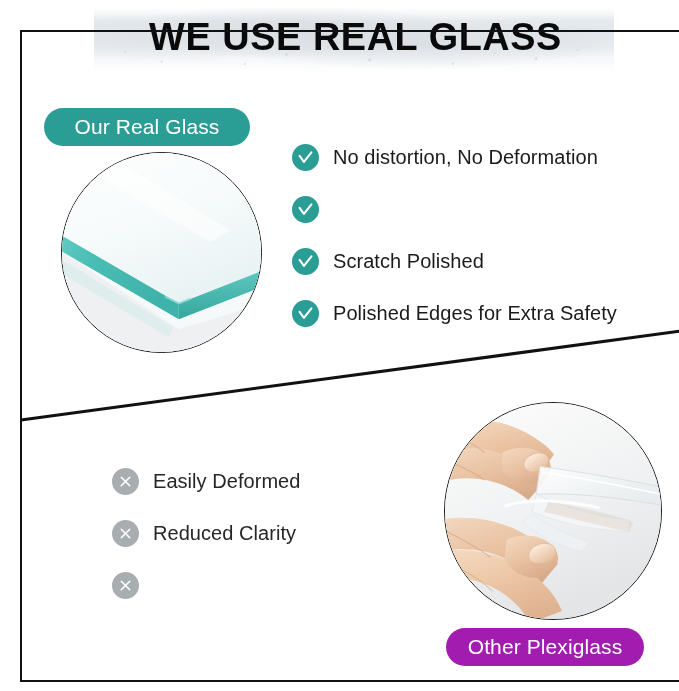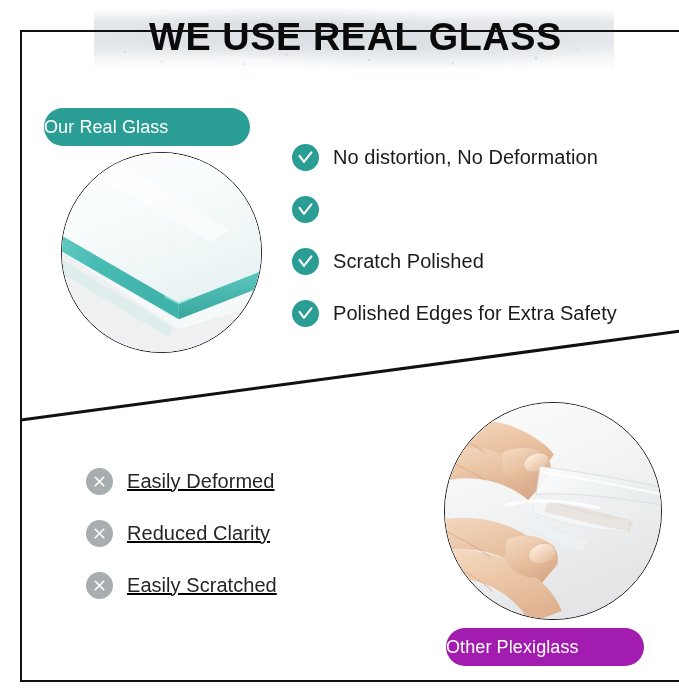--- a/index.html
+++ b/index.html
@@ -97,23 +97,24 @@
     width: 679px;
     height: 691px;
     pointer-events: none;
   }
 
   
   .pill {
     position: absolute;
     display: flex;
     align-items: center;
+    justify-content: center;
     border-radius: 999px;
     color: #ffffff;
-    font-size: 18px;
+    font-size: 21px;
     font-weight: 400;
     letter-spacing: 0.1px;
     white-space: nowrap;
     box-sizing: border-box;
   }
   .pill-good {
     left: 28px;
     top: 108px;
     width: 206px;
     height: 38px;
@@ -125,21 +126,21 @@
     width: 198px;
     height: 38px;
     background: #a21caf;
   }
 
   
   .feature-list {
     position: absolute;
   }
   .list-good { left: 276px; top: 131px; }
-  .list-bad  { left: 70px;  top: 455px; text-decoration: underline; }
+  .list-bad  { left: 96px;  top: 455px; }
 
   .feature-row {
     display: flex;
     align-items: center;
     height: 52px;
   }
   .badge-icon {
     flex: 0 0 auto;
     width: 27px;
     height: 27px;
@@ -301,21 +302,20 @@
         </svg>
       </span>
       <span class="feature-label">Reduced Clarity</span>
     </div>
     <div class="feature-row">
       <span class="badge-icon badge-x">
         <svg width="17" height="17" viewBox="0 0 24 24" xmlns="http://www.w3.org/2000/svg">
           <path d="M6 6 L18 18 M18 6 L6 18" fill="none" stroke="#ffffff" stroke-width="2.3" stroke-linecap="round"></path>
         </svg>
       </span>
-      <span class="feature-label">Easily Scratched</span>
     </div>
   </div>
 
   <div class="photo-circle photo-plexi">
     <svg viewBox="0 0 218 218" xmlns="http://www.w3.org/2000/svg">
       <defs>
         <linearGradient id="bgP" x1="0" y1="0" x2="0.4" y2="1">
           <stop offset="0%" stop-color="#fdfdfd"></stop>
           <stop offset="60%" stop-color="#f0f1f2"></stop>
           <stop offset="100%" stop-color="#e4e5e6"></stop>

